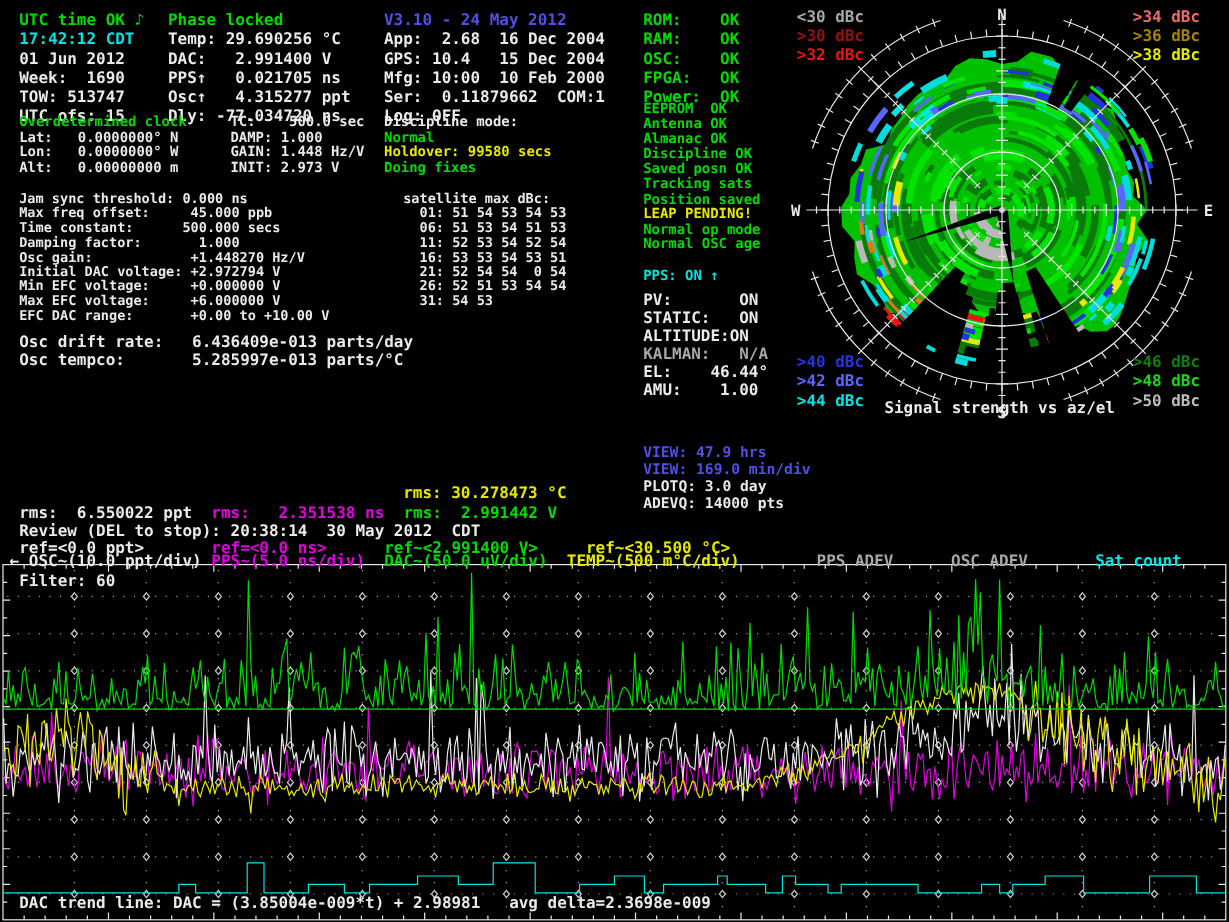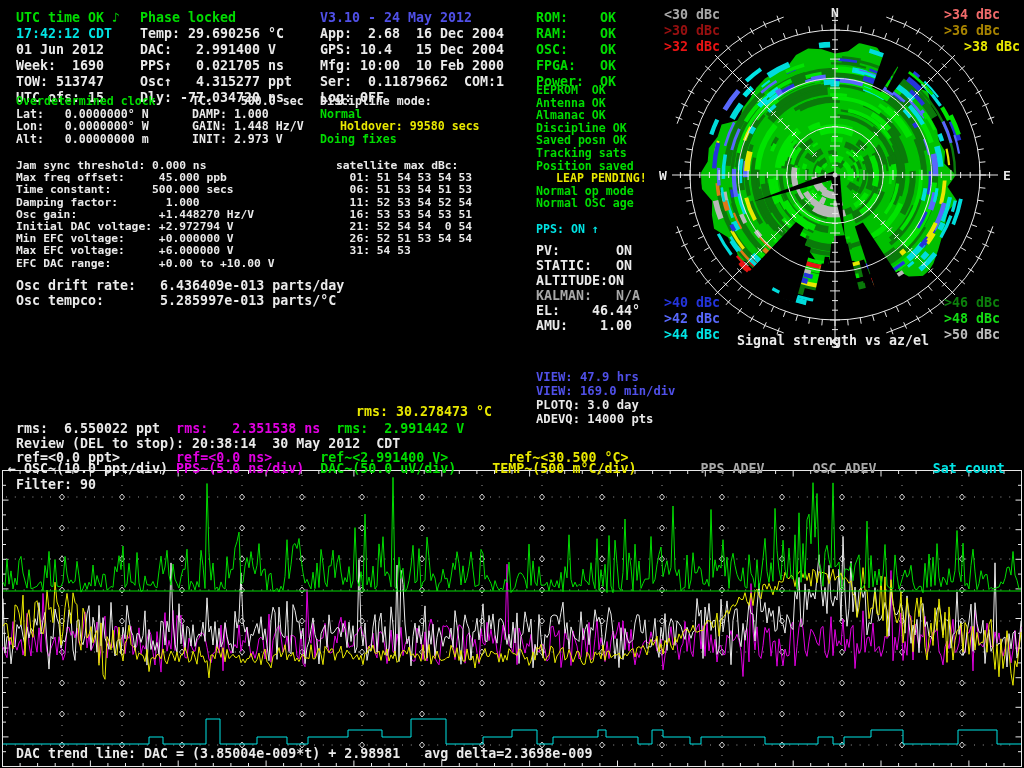--- a/index.html
+++ b/index.html
@@ -11,21 +11,21 @@
   .f15{font-size:13.3px;line-height:15px;}
   .f14{font-size:12.2px;line-height:14px;}
   .f13{font-size:11.6px;line-height:12.6px;}
   .f12{font-size:11.3px;line-height:12.2px;}
   :root{
     --green:#00dc00;--cyan:#00e4e4;--white:#eaeaea;--blue:#5050e8;--yellow:#e8e800;
     --magenta:#e000e0;--gray:#a8a8a8;--darkred:#981010;--red:#e81414;--salmon:#f06a6a;
     --olive:#a88400;--blue2:#2434dc;--blue3:#5868fc;--dgreen:#0c800c;--bgreen:#14dc14;--gray2:#bcbcbc;
   }
   .c-green{color:var(--green);margin-top:11px;} .c-cyan{color:var(--cyan);} .c-white{color:var(--white);}
-  .c-blue{color:var(--blue);} .c-yellow{color:var(--yellow);margin-left:20px;} .c-magenta{color:var(--magenta);margin-top:33px;}
+  .c-blue{color:var(--blue);} .c-yellow{color:var(--yellow);} .c-magenta{color:var(--magenta);margin-top:33px;}
   .c-gray{color:var(--gray);} .c-darkred{color:var(--darkred);} .c-red{color:var(--red);}
   .c-salmon{color:var(--salmon);} .c-olive{color:var(--olive);} .c-blue2{color:var(--blue2);}
   .c-blue3{color:var(--blue3);} .c-dgreen{color:var(--dgreen);} .c-bgreen{color:var(--bgreen);}
   .c-gray2{color:var(--gray2);}
   svg{position:absolute;}
   .overlay{z-index:5;}
 </style>
 </head>
 <body>
 
@@ -1024,15 +1024,15 @@
   <div class="blk f16 overlay" style="left:16px;top:421px"><div class="line"><span class="c-white">rms:  6.550022 ppt</span><span class="c-magenta">  rms:   2.351538 ns</span><span class="c-green">  rms:  2.991442 V</span></div></div>
   <div class="blk f16 overlay" style="left:16px;top:436px"><div class="line"><span class="c-white">Review (DEL to stop): 20:38:14  30 May 2012  CDT</span></div></div>
   <div class="blk f16 overlay" style="left:16px;top:450px"><div class="line"><span class="c-white">ref=&lt;0.0 ppt&gt;</span><span class="c-magenta">       ref=&lt;0.0 ns&gt;</span><span class="c-green">      ref~&lt;2.991400 V&gt;</span><span class="c-yellow">     ref~&lt;30.500 °C&gt;</span></div></div>
   <div class="blk f16 overlay" style="left:8px;top:461px"><div class="line"><span class="c-white">← OSC~(10.0 ppt/div)</span><span class="c-magenta"> PPS~(5.0 ns/div)</span><span class="c-green">  DAC~(50.0 uV/div)</span><span class="c-yellow">  TEMP~(500 m°C/div)</span><span class="c-gray">        PPS ADEV</span><span class="c-gray">      OSC ADEV</span><span class="c-cyan">       Sat count</span></div></div>
   <div class="blk f16 overlay" style="left:664px;top:7px"><div class="line"><span class="c-gray">&lt;30 dBc</span></div><div class="line"><span class="c-darkred">&gt;30 dBc</span></div><div class="line"><span class="c-red">&gt;32 dBc</span></div></div>
   <div class="blk f16 overlay" style="left:944px;top:7px"><div class="line"><span class="c-salmon">&gt;34 dBc</span></div><div class="line"><span class="c-olive">&gt;36 dBc</span></div><div class="line"><span class="c-yellow">&gt;38 dBc</span></div></div>
   <div class="blk f16 overlay" style="left:664px;top:295px"><div class="line"><span class="c-blue2">&gt;40 dBc</span></div><div class="line"><span class="c-blue3">&gt;42 dBc</span></div><div class="line"><span class="c-cyan">&gt;44 dBc</span></div></div>
   <div class="blk f16 overlay" style="left:944px;top:295px"><div class="line"><span class="c-dgreen">&gt;46 dBc</span></div><div class="line"><span class="c-bgreen">&gt;48 dBc</span></div><div class="line"><span class="c-gray2">&gt;50 dBc</span></div></div>
 
   <div class="blk f16 overlay c-white" style="left:737px;top:333px">Signal strength vs az/el</div>
-  <div class="blk f16 overlay c-white" style="left:16px;top:477px">Filter: 90</div>
+  <div class="blk f16 overlay c-white" style="left:16px;top:477px">Filter: 60</div>
   <div class="blk f16 overlay c-white" style="left:16px;top:746px">DAC trend line: DAC = (3.85004e-009*t) + 2.98981   avg delta=2.3698e-009</div>
 </div>
 
 </body></html>

